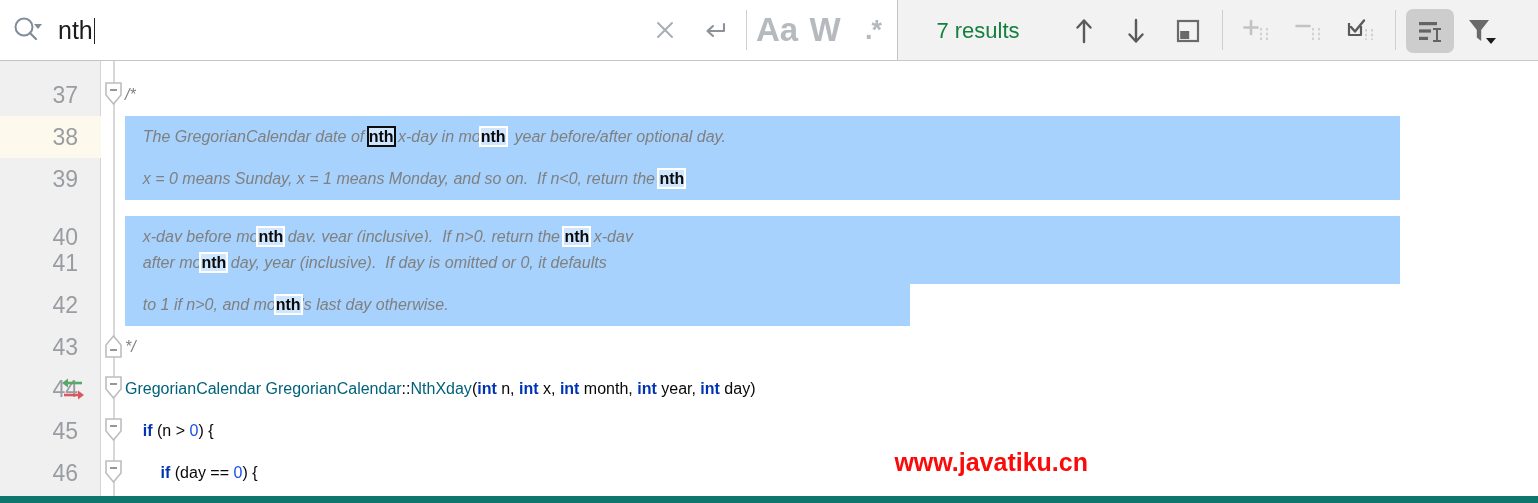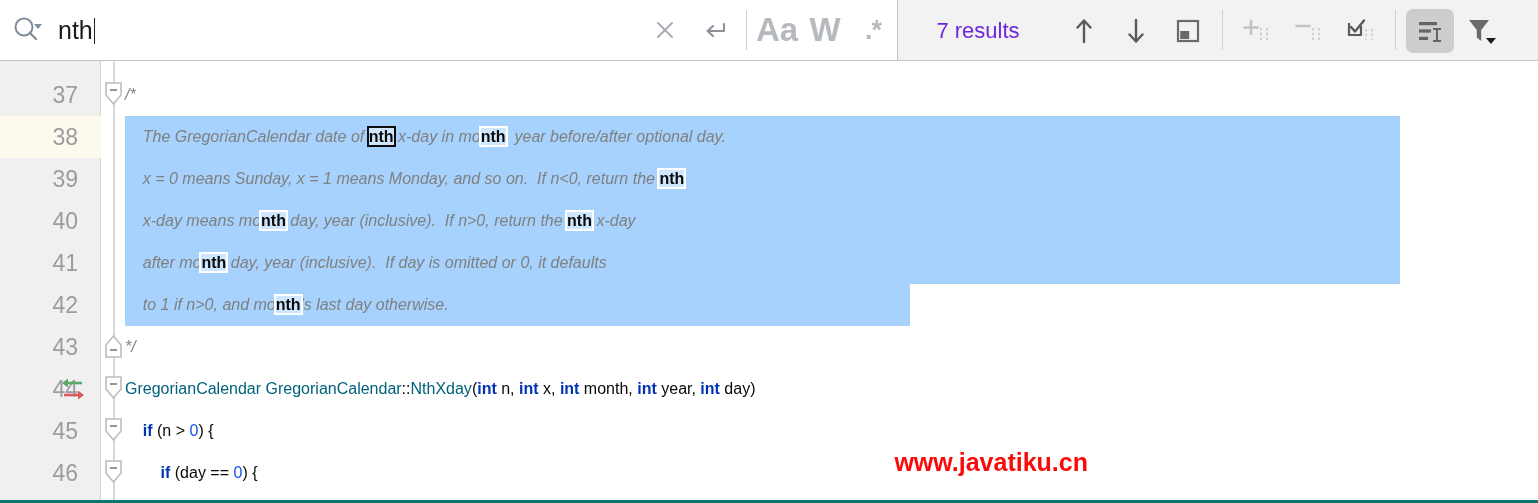--- a/index.html
+++ b/index.html
@@ -58,40 +58,40 @@
   .mod-btn{
     width:48px;height:61px;display:flex;align-items:center;justify-content:center;
     flex:0 0 48px;
     color:#b6b9bd;font-size:33px;font-weight:bold;
     font-family:"Liberation Sans", sans-serif;
   }
   .mod-btn.regex{font-size:27px;letter-spacing:-1px;}
   .results-count{
     display:flex;align-items:center;justify-content:center;
     flex:0 0 160px;width:160px;height:61px;
-    font-size:22px;color:#6d28d9;
+    font-size:22px;color:#15803d;
     font-family:"Liberation Sans", sans-serif;
   }
   .tool-group{display:flex;align-items:stretch;}
   .tb-btn{
     width:52px;height:61px;display:flex;align-items:center;justify-content:center;
     flex:0 0 52px;
   }
   .tb-sep{width:1px;height:40px;background:#cfcfcf;align-self:center;flex:0 0 1px;margin:0 8px;}
   .tb-btn.active .btn-bg{
     background:#cdcdcd;border-radius:7px;
     width:48px;height:44px;display:flex;align-items:center;justify-content:center;
   }
   .btn-bg{display:flex;align-items:center;justify-content:center;}
 
   
   .editor{
     position:absolute;left:0;top:61px;width:1538px;height:442px;
     background:#ffffff;overflow:hidden;
-    border-bottom:3px solid #0f766e;
+    border-bottom:7px solid #0f766e;
     box-sizing:border-box;
   }
   .gutter{
     position:absolute;left:0;top:0;width:101px;height:442px;
     background:#f0f0f0;
     border-right:1px solid #d4d4d4;
     box-sizing:border-box;
   }
   .foldcol{
     position:absolute;left:101px;top:0;width:24px;height:442px;
@@ -289,24 +289,24 @@
       <div class="sel" style="left:125px;width:1275px;"></div>
       <div class="line-text"><span class="cmt">    The GregorianCalendar date of </span><span class="cmt m cur">nth</span><span class="cmt"> x-day in mo</span><span class="cmt m">nth</span><span class="cmt">, year before/after optional day.</span></div>
     </div>
 
     <div class="row" style="top:97px;">
       <div class="ln">39</div>
       <div class="sel" style="left:125px;width:1275px;"></div>
       <div class="line-text"><span class="cmt">    x = 0 means Sunday, x = 1 means Monday, and so on.  If n&lt;0, return the </span><span class="cmt m">nth</span></div>
     </div>
 
-    <div class="row" style="top:139px;">
+    <div class="row" style="top:155px;">
       <div class="ln">40</div>
       <div class="sel" style="left:125px;width:1275px;"></div>
-      <div class="line-text"><span class="cmt">    x-day means mo</span><span class="cmt m">nth</span><span class="cmt"> day, year (inclusive).  If n&gt;0, return the </span><span class="cmt m">nth</span><span class="cmt"> x-day</span></div>
+      <div class="line-text"><span class="cmt">    x-day before mo</span><span class="cmt m">nth</span><span class="cmt"> day, year (inclusive).  If n&gt;0, return the </span><span class="cmt m">nth</span><span class="cmt"> x-day</span></div>
     </div>
 
     <div class="row" style="top:181px;">
       <div class="ln">41</div>
       <div class="sel" style="left:125px;width:1275px;"></div>
       <div class="line-text"><span class="cmt">    after mo</span><span class="cmt m">nth</span><span class="cmt"> day, year (inclusive).  If day is omitted or 0, it defaults</span></div>
     </div>
 
     <div class="row" style="top:223px;">
       <div class="ln">42</div>

